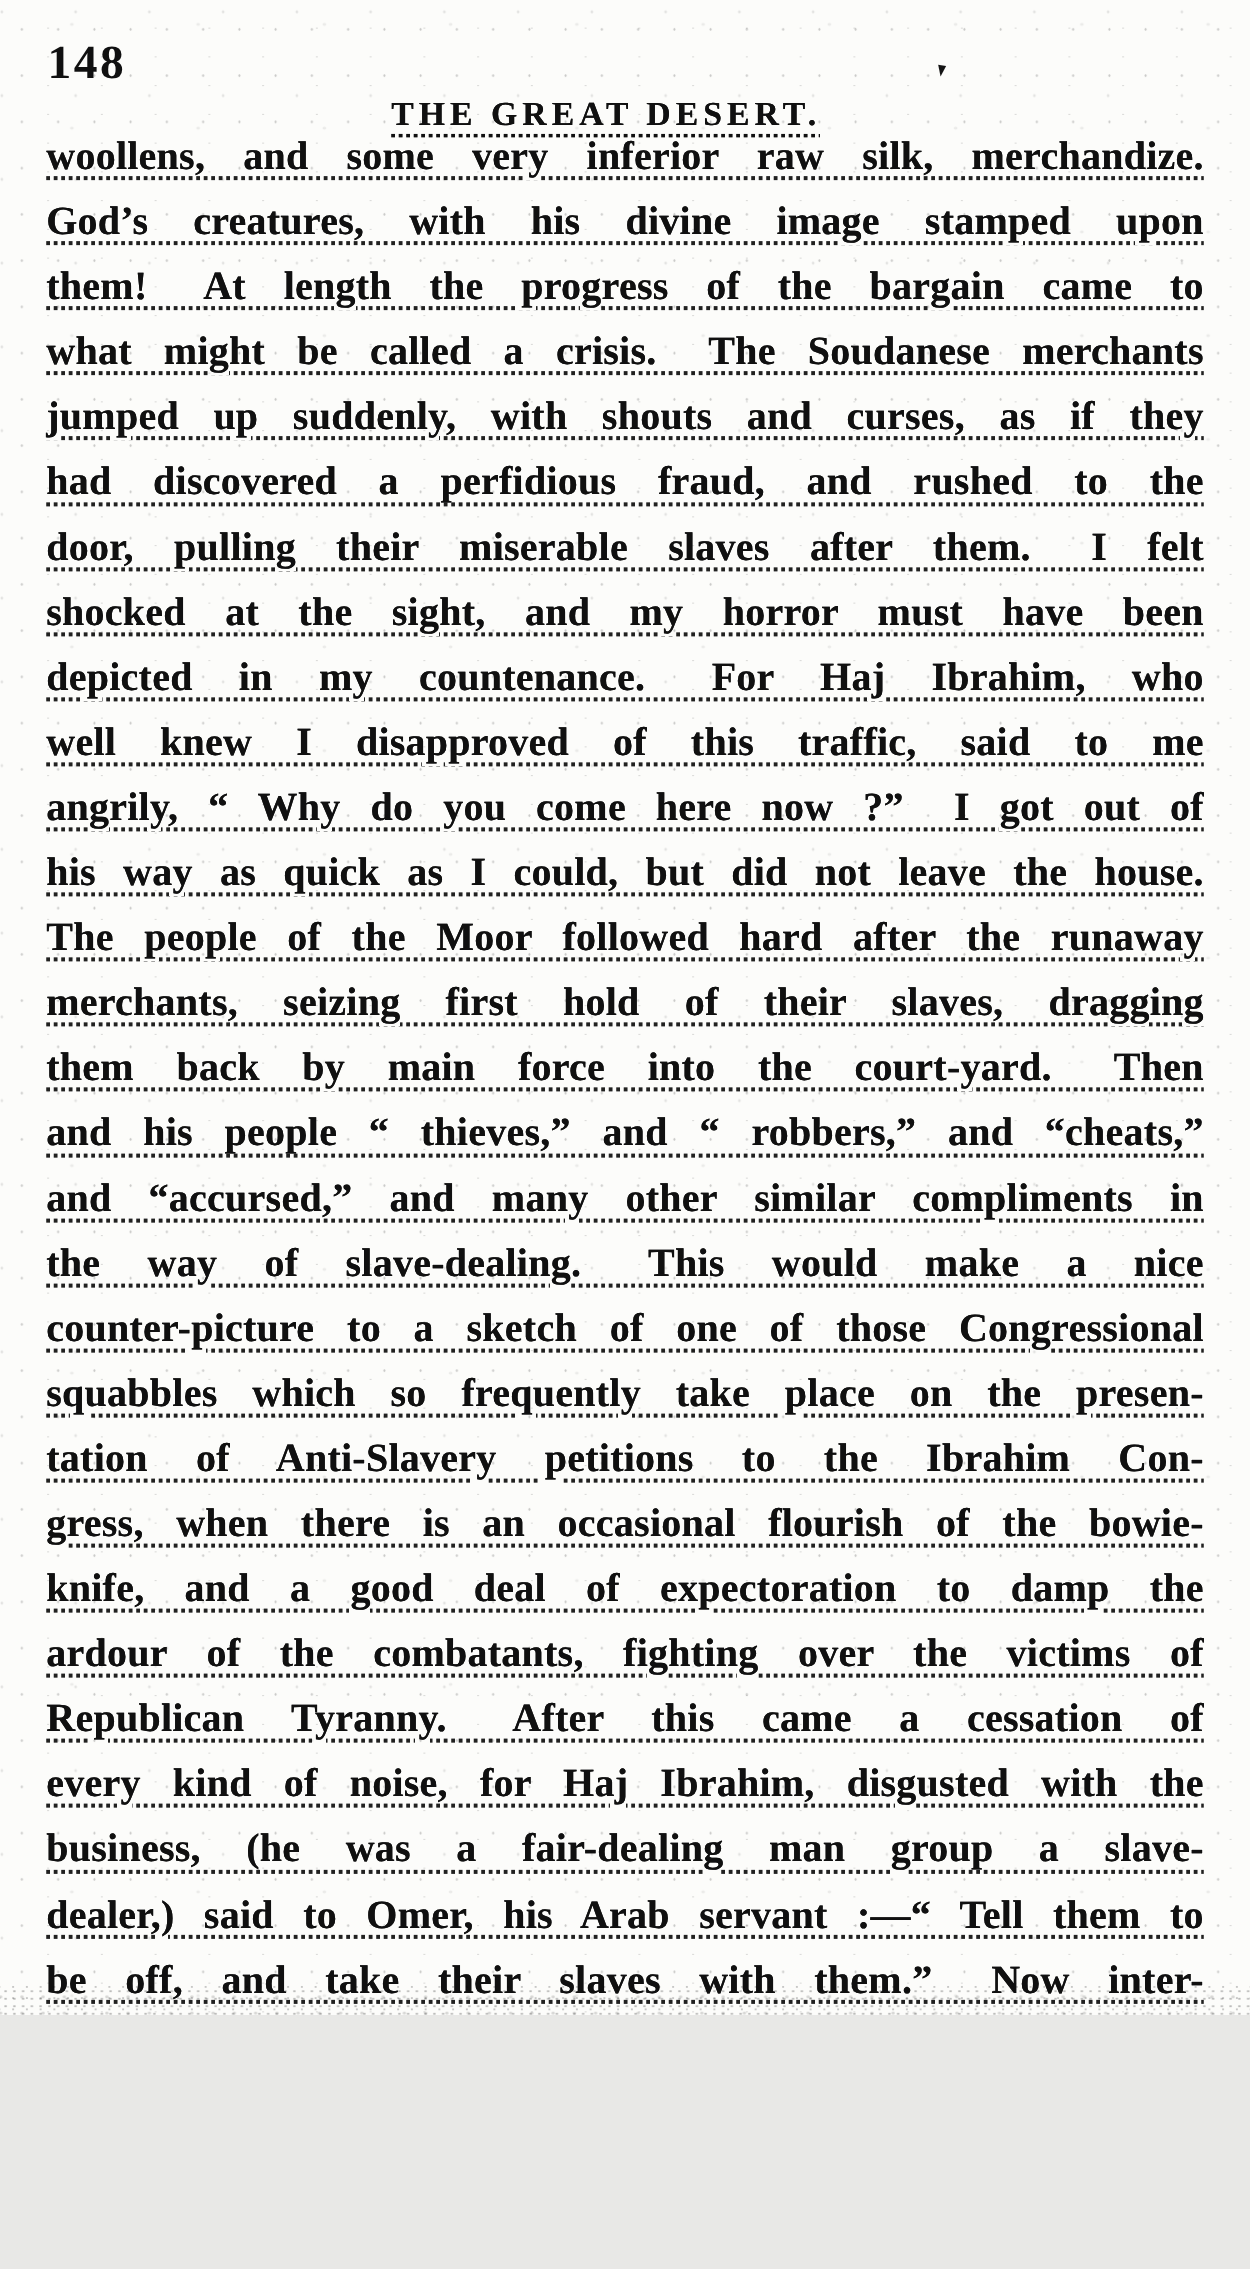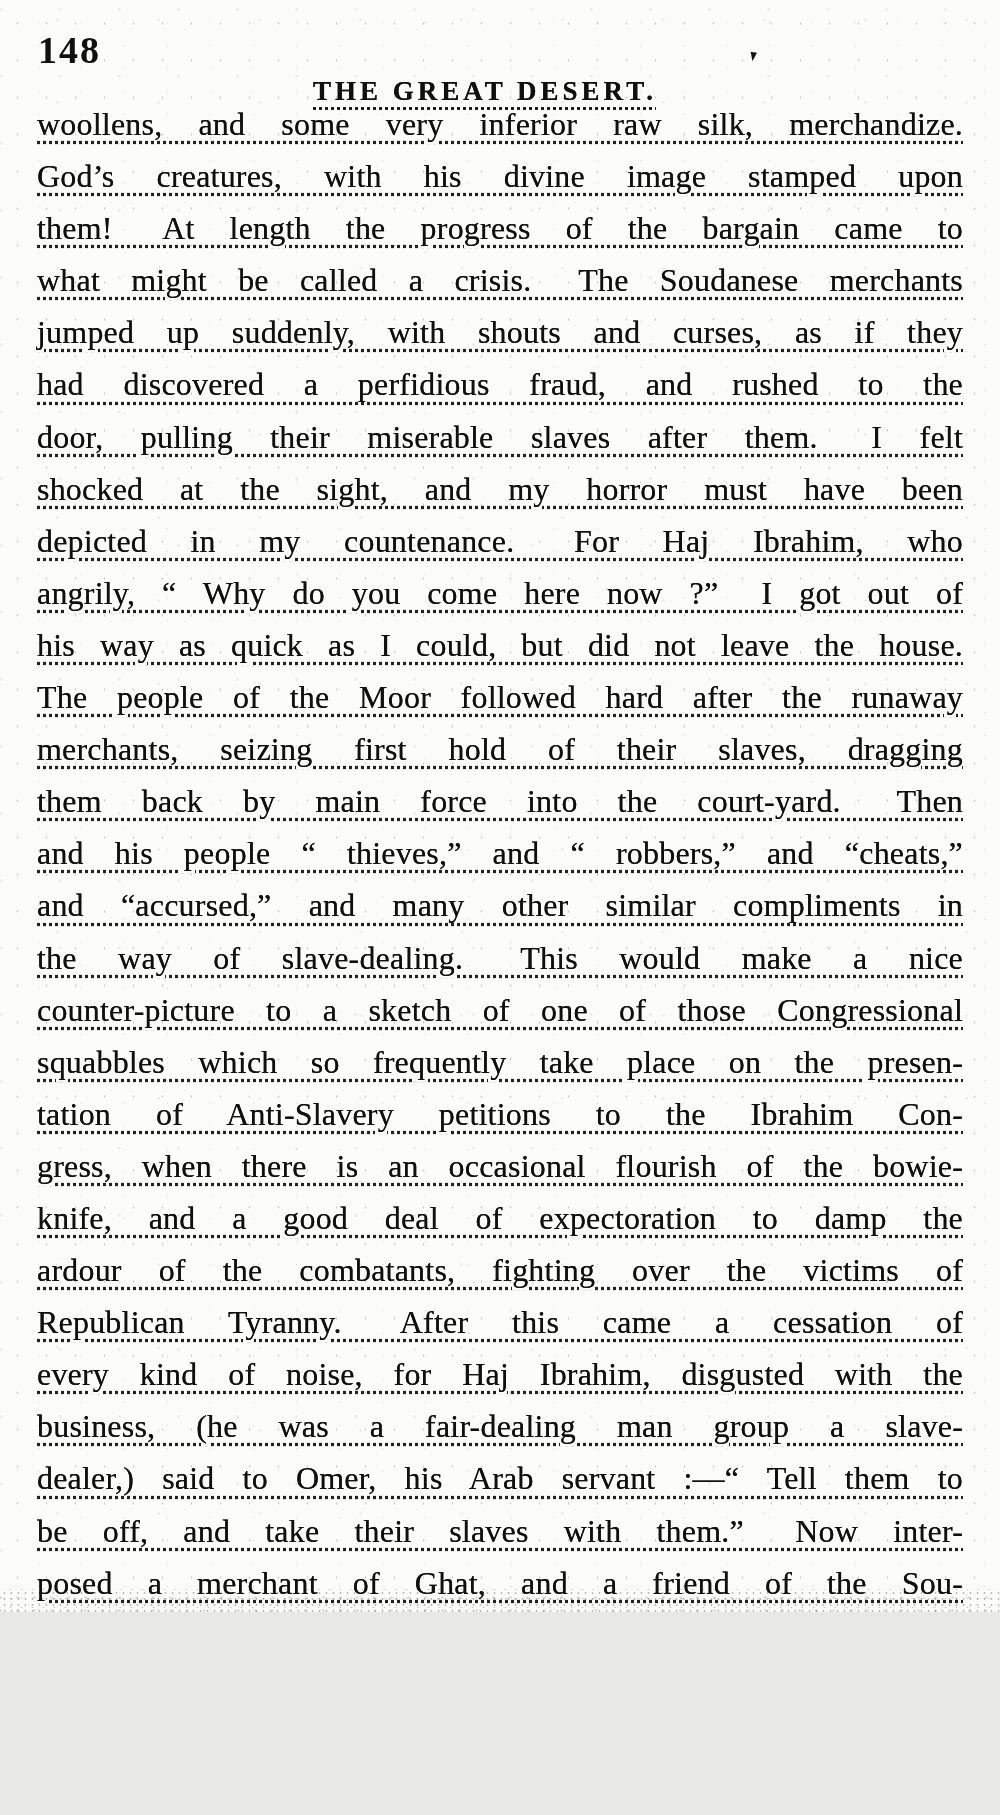--- a/index.html
+++ b/index.html
@@ -37,21 +37,21 @@
   .header-ink-mark{
     position:absolute;left:750px;top:48px;
     font-size:13px;color:#141414;transform:rotate(8deg) scaleY(1.4);
     text-decoration:none;
   }
   .body-text{
     position:absolute;left:37px;top:106px;width:926px;
   }
   .text-line{
     height:52.1px;
-    font-size:32px;font-weight:400;
+    font-size:32px;font-weight:700;
     letter-spacing:0.2px;
     text-align:justify;
     text-align-last:justify;
     white-space:normal;
     text-shadow:0 0 0.5px rgba(0,0,0,0.85);
     text-decoration:underline dotted rgba(0,0,0,0.13);
     text-underline-offset:6px;
   }
   .ink-speck{
     position:absolute;left:410px;top:1766px;
@@ -92,20 +92,21 @@
 
   <div class="text-line">woollens, and some very inferior raw silk, merchandize.</div>
       <div class="text-line">God’s creatures, with his divine image stamped upon</div>
       <div class="text-line">them!  At length the progress of the bargain came to</div>
       <div class="text-line">what might be called a crisis.  The Soudanese merchants</div>
       <div class="text-line">jumped up suddenly, with shouts and curses, as if they</div>
       <div class="text-line">had discovered a perfidious fraud, and rushed to the</div>
       <div class="text-line">door, pulling their miserable slaves after them.  I felt</div>
       <div class="text-line">shocked at the sight, and my horror must have been</div>
       <div class="text-line">depicted in my countenance.  For Haj Ibrahim, who</div>
+      <div class="text-line">well knew I disapproved of this traffic, said to me</div>
       <div class="text-line">angrily, “ Why do you come here now ?”  I got out of</div>
       <div class="text-line">his way as quick as I could, but did not leave the house.</div>
       <div class="text-line">The people of the Moor followed hard after the runaway</div>
       <div class="text-line">merchants, seizing first hold of their slaves, dragging</div>
       <div class="text-line">them back by main force into the court-yard.  Then</div>
       <div class="text-line">and his people “ thieves,” and “ robbers,” and “cheats,”</div>
       <div class="text-line">and “accursed,” and many other similar compliments in</div>
       <div class="text-line">the way of slave-dealing.  This would make a nice</div>
       <div class="text-line">counter-picture to a sketch of one of those Congressional</div>
       <div class="text-line">squabbles which so frequently take place on the presen-</div>

